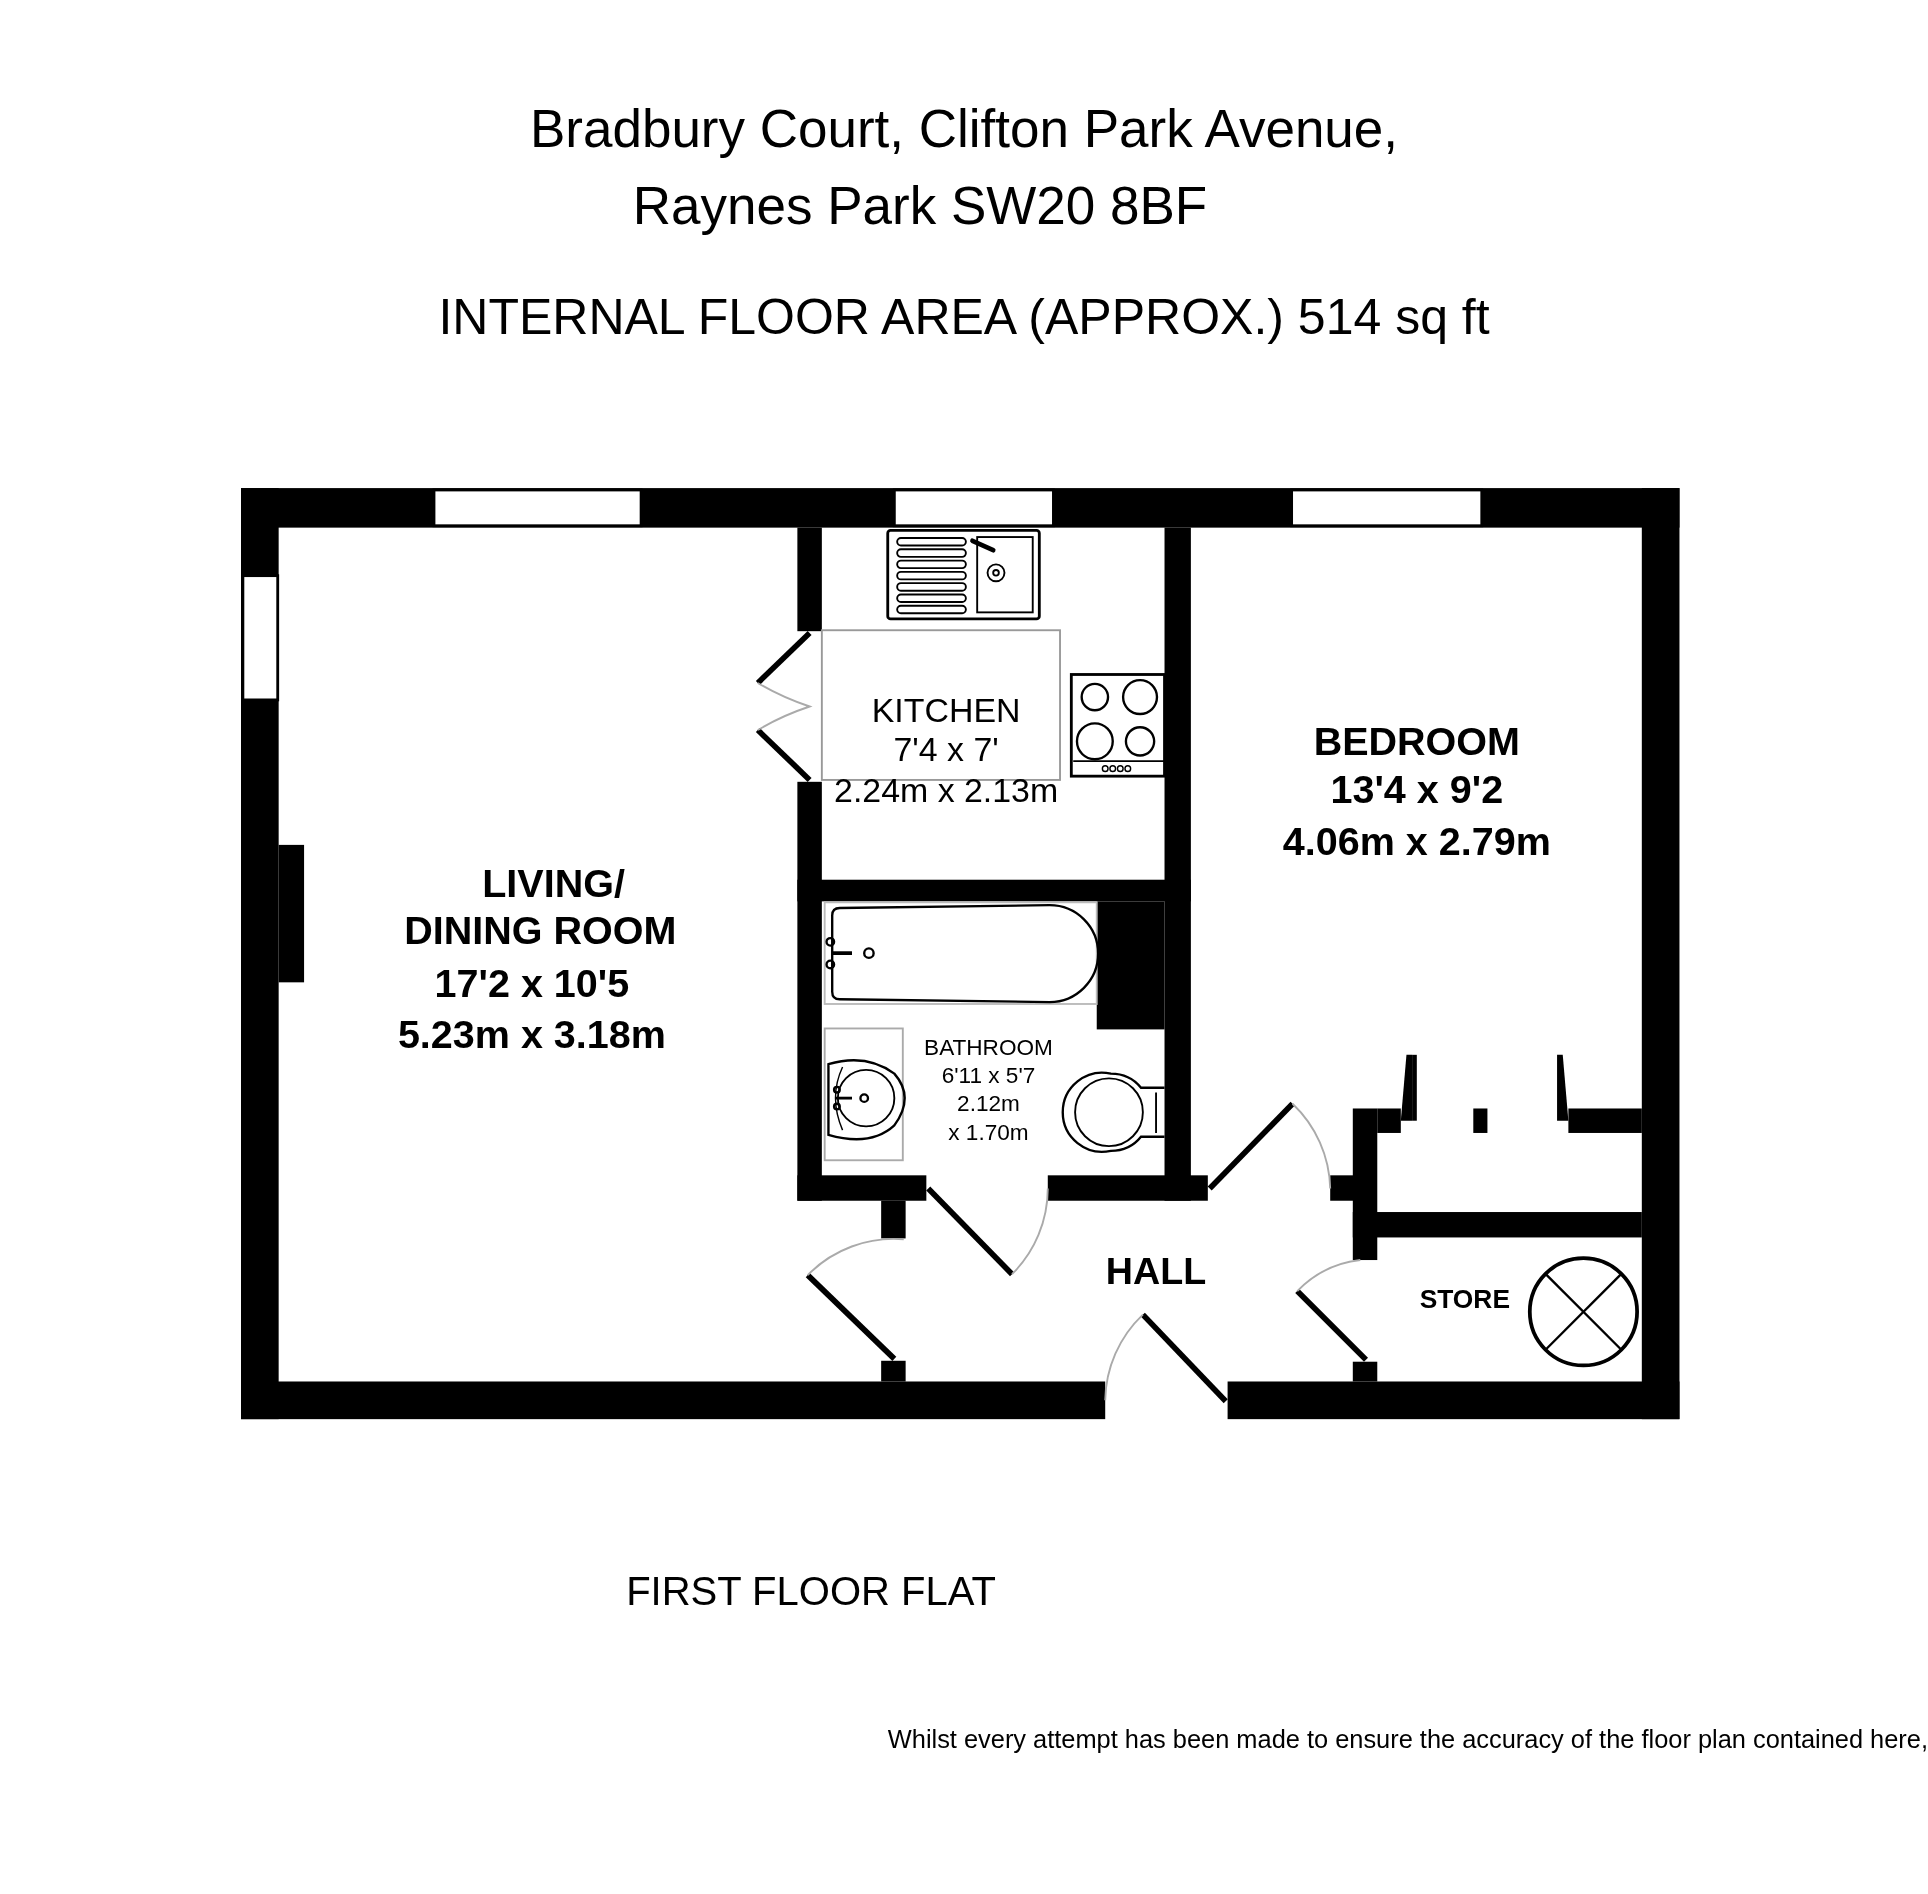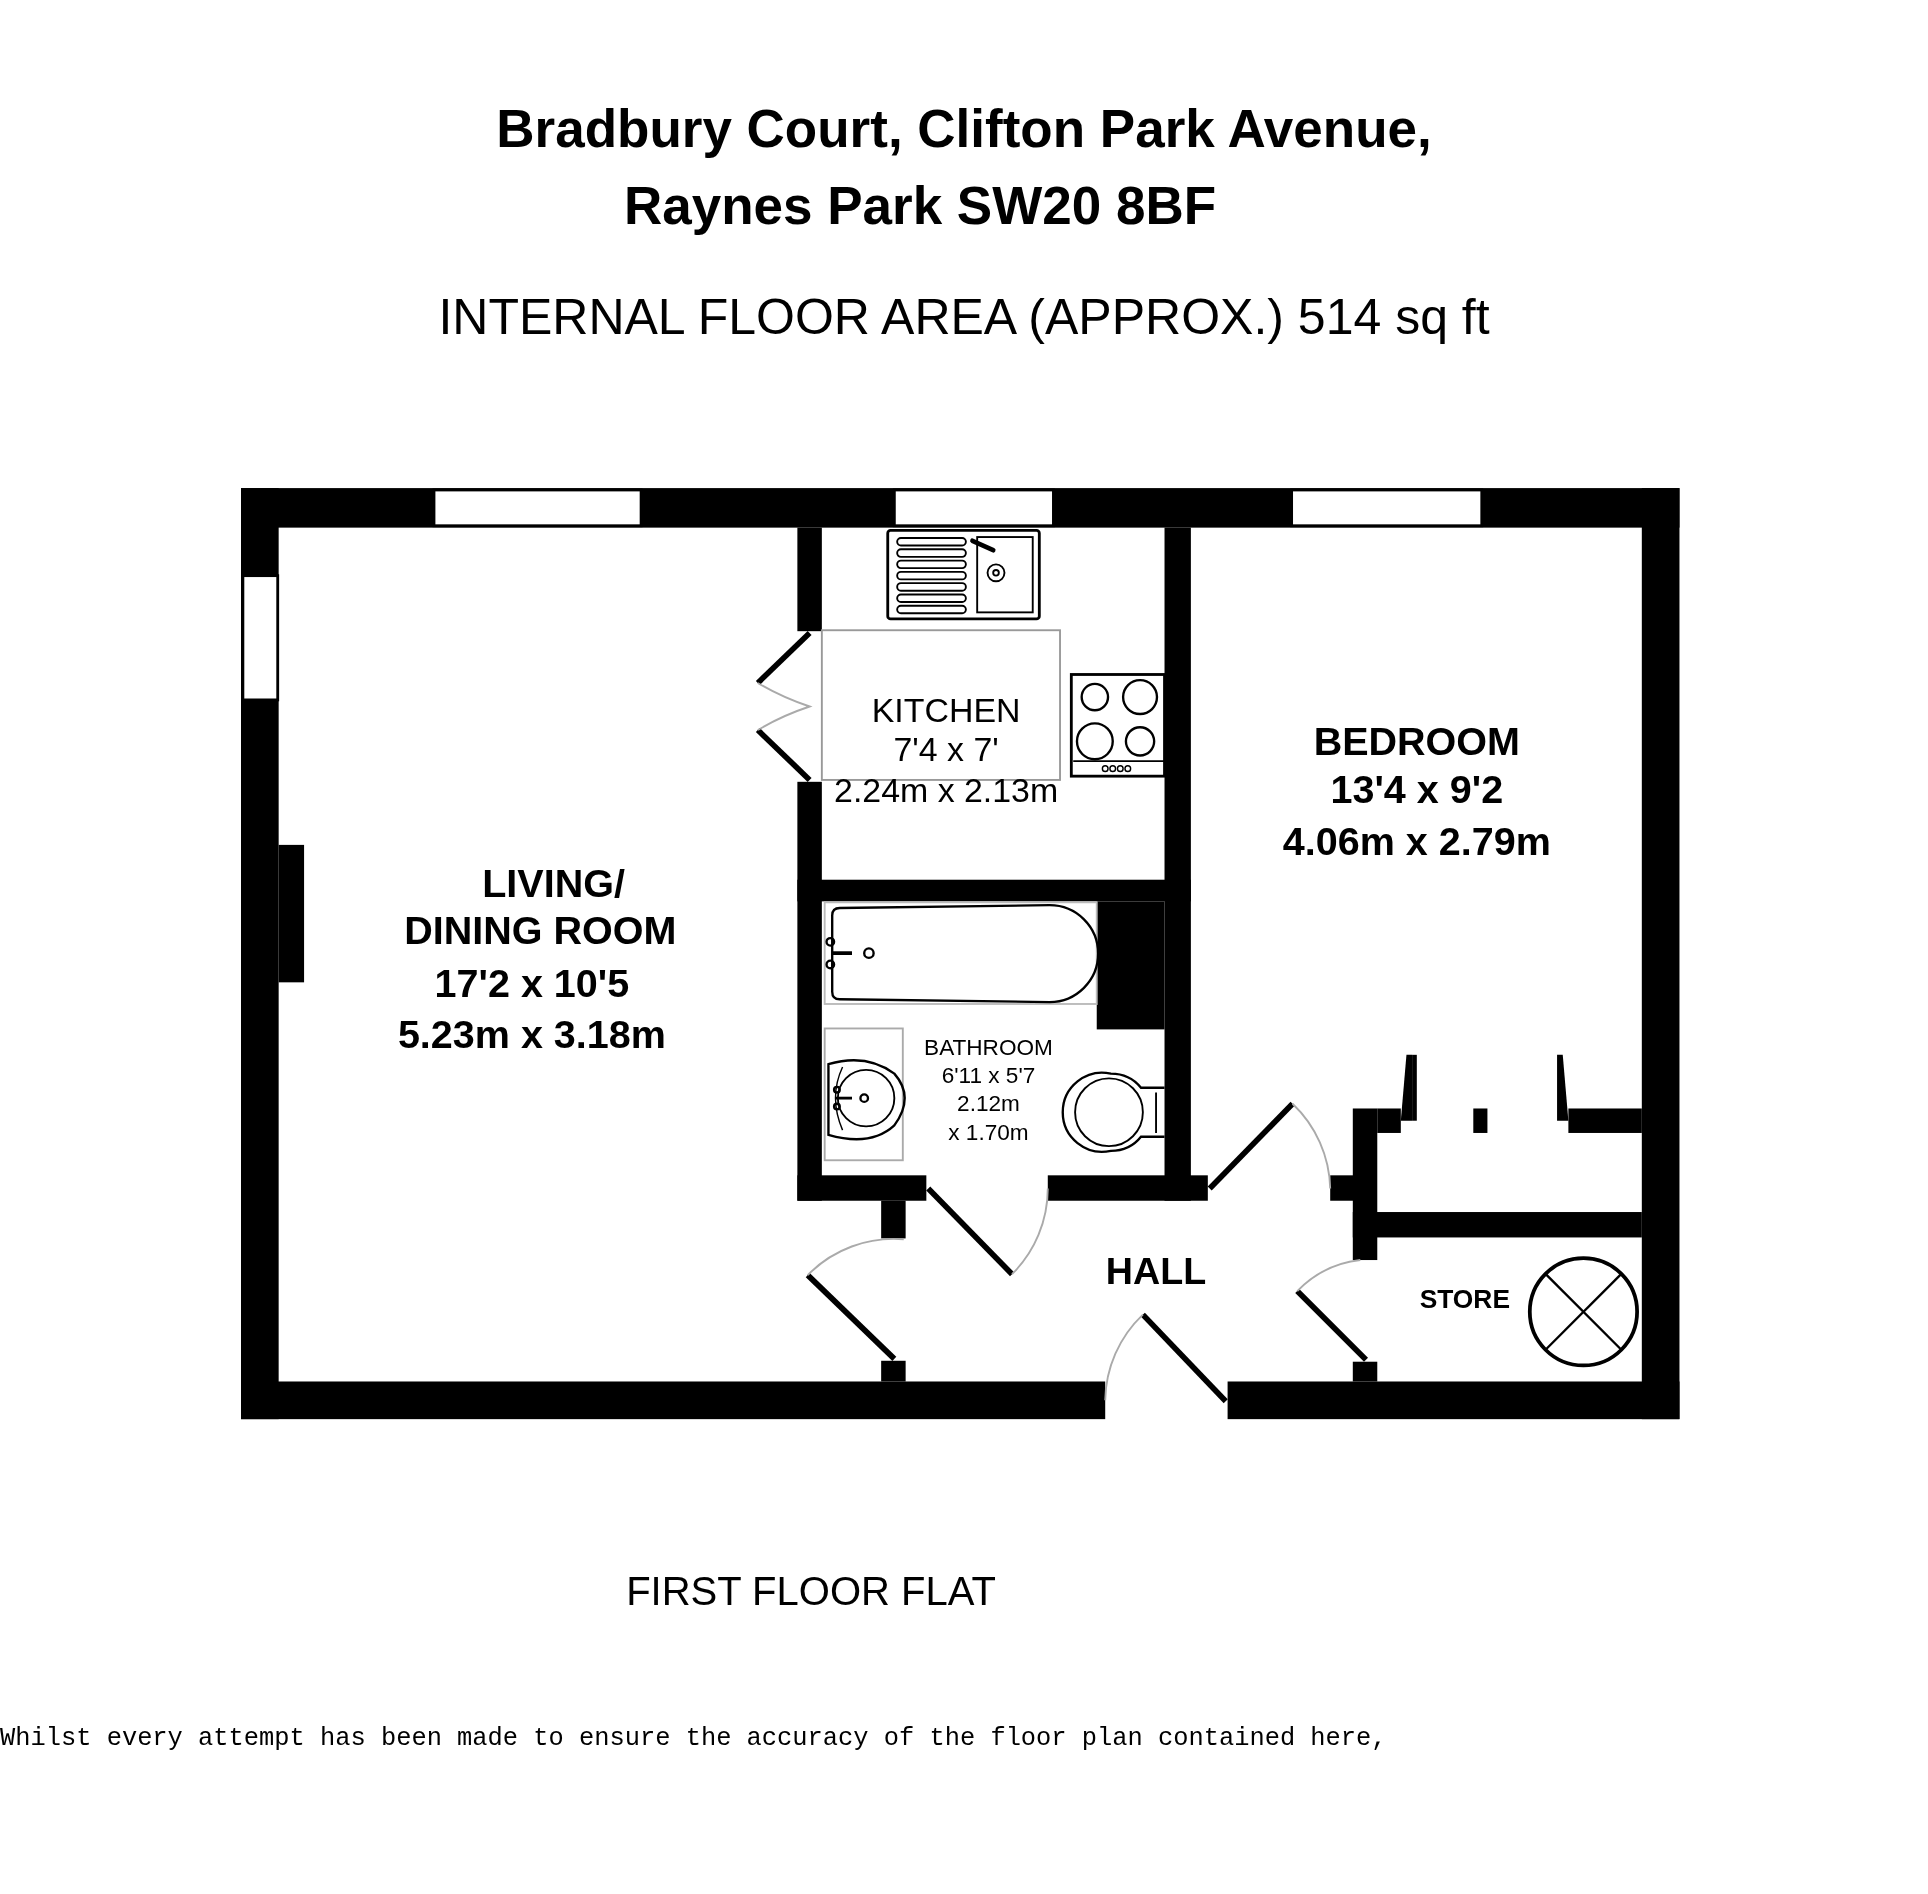--- a/index.html
+++ b/index.html
@@ -1,27 +1,27 @@
 <!DOCTYPE html>
 <html style="font-size:15px"><head>
   <meta charset="utf-8">
   <style>
     html, body { margin: 0; padding: 0; background: #ffffff; }
     body { width: 1928px; height: 1895px; position: relative; overflow: hidden;
            font-family: "Liberation Sans", sans-serif; color: #000; }
     .title { position: absolute; left: 0; width: 1928px; text-align: center;
-             font-weight: bold; font-size: 53px; line-height: 1; }
+             font-weight: normal; font-size: 53px; line-height: 1; }
     #title-1 { top: 102px; left: 0; }
     #title-2 { top: 179px; left: -44px; }
     .area { position: absolute; top: 292px; left: 0; width: 1928px; text-align: center;
             font-size: 50px; line-height: 1; }
     .floor-label { position: absolute; top: 1571px; left: 0; width: 1622px; text-align: center;
                    font-size: 40px; line-height: 1; }
-    .disclaimer { position: absolute; top: 1723px; left: 0; width: 1928px; text-align: left;
-                  font-size: 25.4px; line-height: 32px; font-family: Liberation Mono, monospace; }
+    .disclaimer { position: absolute; top: 1723px; left: 0; width: 1928px; text-align: right;
+                  font-size: 25.4px; line-height: 32px; }
     svg { position: absolute; left: 0; top: 0; }
     .room-name { font-family: "Liberation Sans", sans-serif; font-weight: bold; }
     .room-dim { font-family: "Liberation Sans", sans-serif; font-weight: bold; }
     .room-small { font-family: "Liberation Sans", sans-serif; font-weight: normal; }
   </style>
 </head>
 <body>
 
 <div class="title" id="title-1">Bradbury Court, Clifton Park Avenue,</div>
 <div class="title" id="title-2">Raynes Park SW20 8BF</div>

